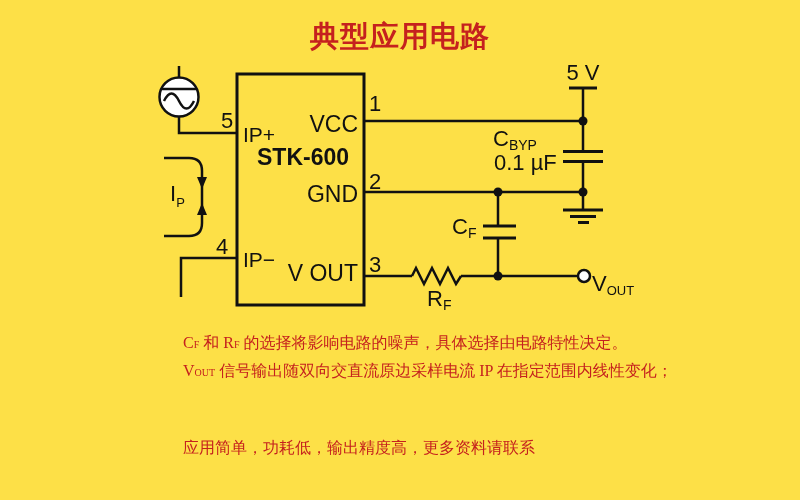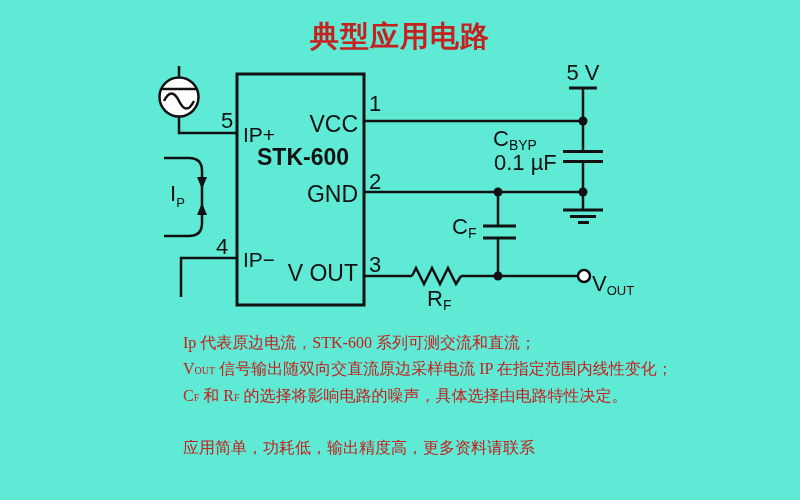--- a/index.html
+++ b/index.html
@@ -1,18 +1,18 @@
 <!DOCTYPE html>
 <html><head>
 <meta charset="utf-8">
 <style>
   html,body{margin:0;padding:0;}
   body{width:800px;height:500px;background:#ffffff;overflow:hidden;
        font-family:"Liberation Serif","DejaVu Serif",serif;}
-  .page{position:relative;width:800px;height:500px;background:#5eead4;}
+  .page{position:relative;width:800px;height:500px;background:#fde047;}
   .title{position:absolute;left:0;right:0;top:17px;text-align:center;
          font-size:29px;font-weight:bold;letter-spacing:1px;color:#c5211e;}
   svg.schematic{position:absolute;left:0;top:0;}
   .wire{stroke:#111111;stroke-width:2.5;fill:none;}
   .thick{stroke:#111111;stroke-width:3;fill:none;}
   .fillb{fill:#111111;stroke:none;}
   .term{fill:#ffffff;stroke:#111111;stroke-width:2.5;}
   text{fill:#111111;font-family:"Liberation Sans","DejaVu Sans",sans-serif;}
   .t22{font-size:22px;}
   .t21{font-size:21px;}
@@ -114,22 +114,21 @@
     <circle class="fillb" cx="583" cy="192" r="4.5"></circle>
     <circle class="fillb" cx="498" cy="276" r="4.5"></circle>
 
     <g>
       <circle class="term" cx="584" cy="276" r="6"></circle>
       <text x="592" y="291" class="t22"><tspan>V</tspan><tspan class="sub13" dy="4">OUT</tspan></text>
     </g>
   </svg>
 
   <div class="notes notes-a">
-    <div class="note-line">Ip 代表原边电流，STK-600 系列可测交流和直流；</div>
+    <div class="note-line"><span>C</span><span class="subsm">F</span><span> 和 R</span><span class="subsm">F</span><span> 的选择将影响电路的噪声，具体选择由电路特性决定。</span></div>
     <div class="note-line"><span>V</span><span class="subsm">OUT</span><span> 信号输出随双向交直流原边采样电流 IP 在指定范围内线性变化；</span></div>
-    <div class="note-line"><span>C</span><span class="subsm">F</span><span> 和 R</span><span class="subsm">F</span><span> 的选择将影响电路的噪声，具体选择由电路特性决定。</span></div>
   </div>
 
   <div class="notes notes-b">
     <div class="note-line">应用简单，功耗低，输出精度高，更多资料请联系</div>
   </div>
 
 </div>
 
 </body></html>

